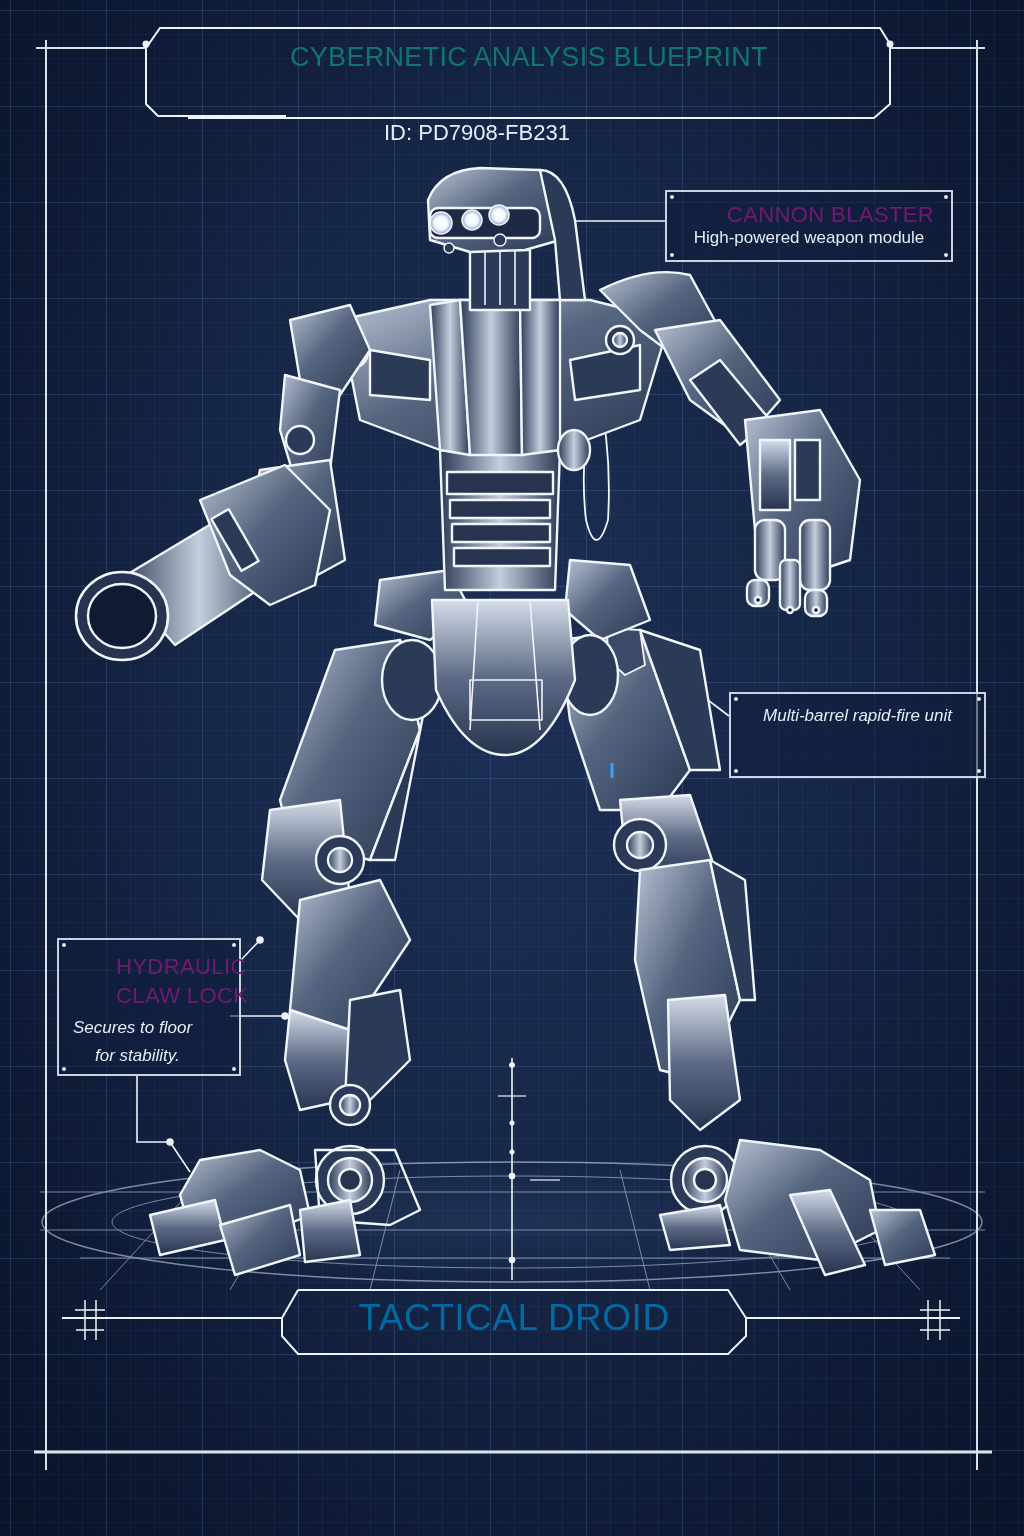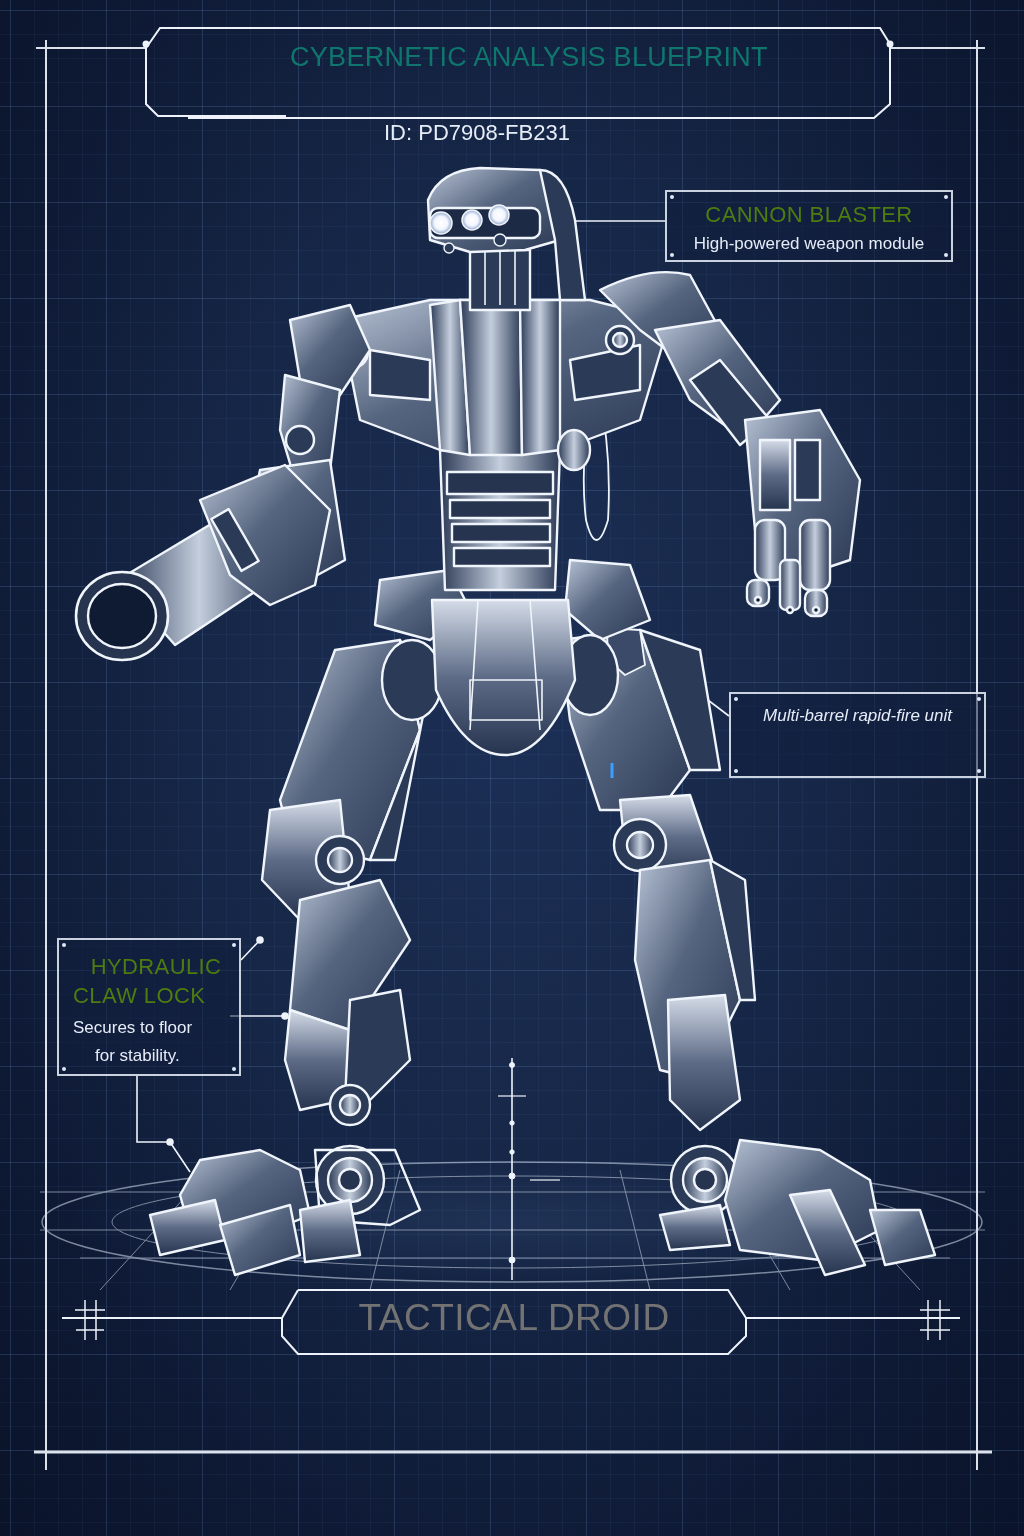--- a/index.html
+++ b/index.html
@@ -26,38 +26,38 @@
     color: #0f766e; white-space: nowrap;
   }
   .subtitle {
     position: absolute; left: 384px; top: 84px; font-size: 22px; color: #e7edf8; white-space: nowrap; margin-top: 36px;
   }
   .callout {
     position: absolute; border: 2px solid rgba(235,242,252,0.85);
     background: rgba(16,30,60,0.55); box-sizing: border-box; text-align: center;
   }
   .callout .dot { position: absolute; width: 4px; height: 4px; background: #dfe8f6; border-radius: 50%; }
-  .callout .h { font-size: 22px; color: #4d7c0f; letter-spacing: 0.4px; white-space: nowrap; }
+  .callout .h { font-size: 22px; color: #701a75; letter-spacing: 0.4px; white-space: nowrap; padding-left: 43px; }
   .callout .p { font-size: 17px; color: #e6ecf7; white-space: nowrap; }
   #cb { left: 665px; top: 190px; width: 288px; height: 72px; }
   #cb .h { margin-top: 10px; }
-  #cb .p { margin-top: 6px; }
+  #cb .p { }
   #mg { left: 729px; top: 692px; width: 257px; height: 86px; }
   #mg .h { margin-top: 14px; }
   #mg .p { margin-top: 12px; font-style: italic; }
   #hc { left: 57px; top: 938px; width: 184px; height: 138px; text-align: left; }
   #hc .h { margin-left: 14px; line-height: 29px; }
   #hc .h1 { margin-top: 12px; text-align: center; }
-  #hc .p { margin-left: 14px; line-height: 28px; }
+  #hc .p { margin-left: 14px; line-height: 28px; font-style: italic; }
   #hc .p1 { margin-top: 4px; }
   #hc .p2 { margin-left: 36px; }
   .bottom-label {
     position: absolute; left: 276px; top: 1284px; width: 476px; height: 68px;
     display: flex; align-items: center; justify-content: center;
-    font-size: 37px; color: #737373; letter-spacing: 0.5px;
+    font-size: 37px; color: #0369a1; letter-spacing: 0.5px;
   }
 </style>
 </head>
 <body>
 
 <div class="grid"></div>
 
 <svg class="layer" width="1024" height="1536" viewBox="0 0 1024 1536">
   <defs>
     <linearGradient id="metal" x1="0" y1="0" x2="1" y2="1">

